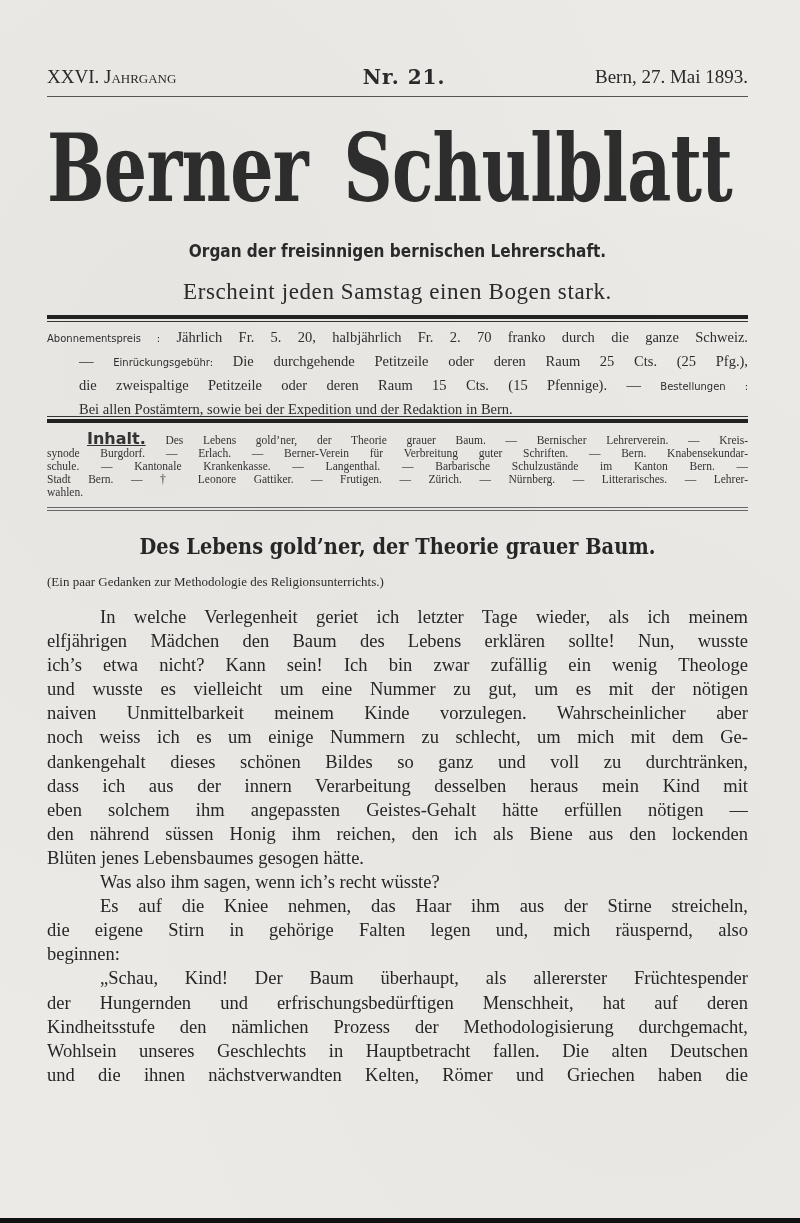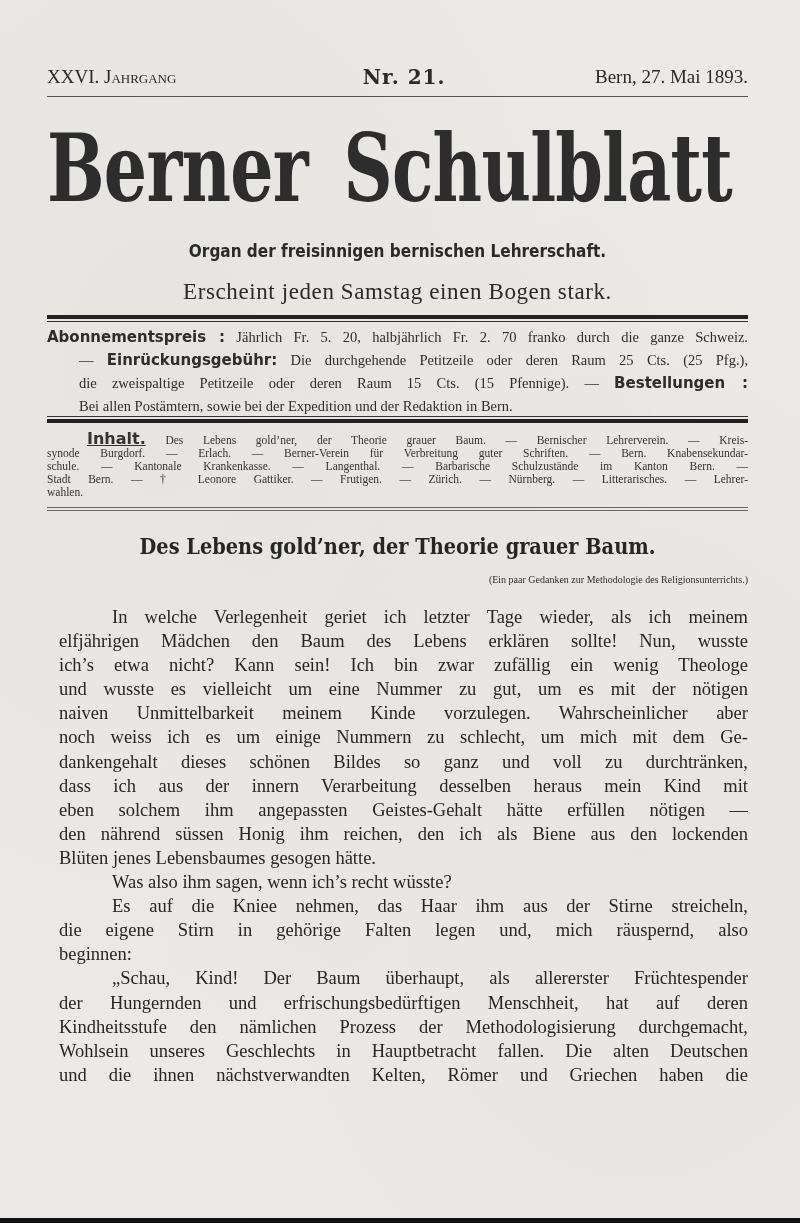--- a/index.html
+++ b/index.html
@@ -118,22 +118,22 @@
       font-family: "Liberation Serif", serif;
       font-size: 14.5px;
       line-height: 23px;
       color: #2d2d2d;
       text-align: justify;
     }
     .subscription .line { display: block; white-space: nowrap; }
     .subscription .indent { padding-left: 32px; }
     .sans-bold {
       font-family: "DejaVu Sans", sans-serif;
-      font-weight: bold;
-      font-size: 15px;
+      font-weight: normal;
+      font-size: 10px;
     }
     .subscription .line.justify {
       text-align: justify;
       text-align-last: justify;
       white-space: normal;
     }
 
     
     .contents {
       position: absolute;
@@ -176,43 +176,42 @@
       font-weight: bold;
       font-size: 22px;
       color: #262626;
       transform: scaleX(0.88);
       transform-origin: center;
     }
     .article-subtitle {
       position: absolute;
       left: 47px; top: 574px;
       width: 701px;
-      text-align: right;
-      font-family: "Liberation Serif", serif;
-      font-size: 10px;
+      text-align: left;
+      font-family: "Liberation Serif", serif;
+      font-size: 13px;
       color: #2d2d2d;
     }
 
     .body-text {
       position: absolute;
       left: 47px; top: 605px;
       width: 701px;
       font-family: "Liberation Serif", serif;
       font-size: 18.5px;
       line-height: 24.1px;
       color: #262626;
     }
     .body-text .ln {
       display: block;
       text-align: justify;
       text-align-last: justify;
       white-space: normal;
       height: 24.1px;
       overflow: hidden;
-      margin-left: 12px;
     }
     .body-text .ln.end { text-align-last: left; }
     .body-text .ln.para { padding-left: 53px; }
   </style>
 </head>
 <body>
 
 <div class="page">
 
   <div class="masthead">

